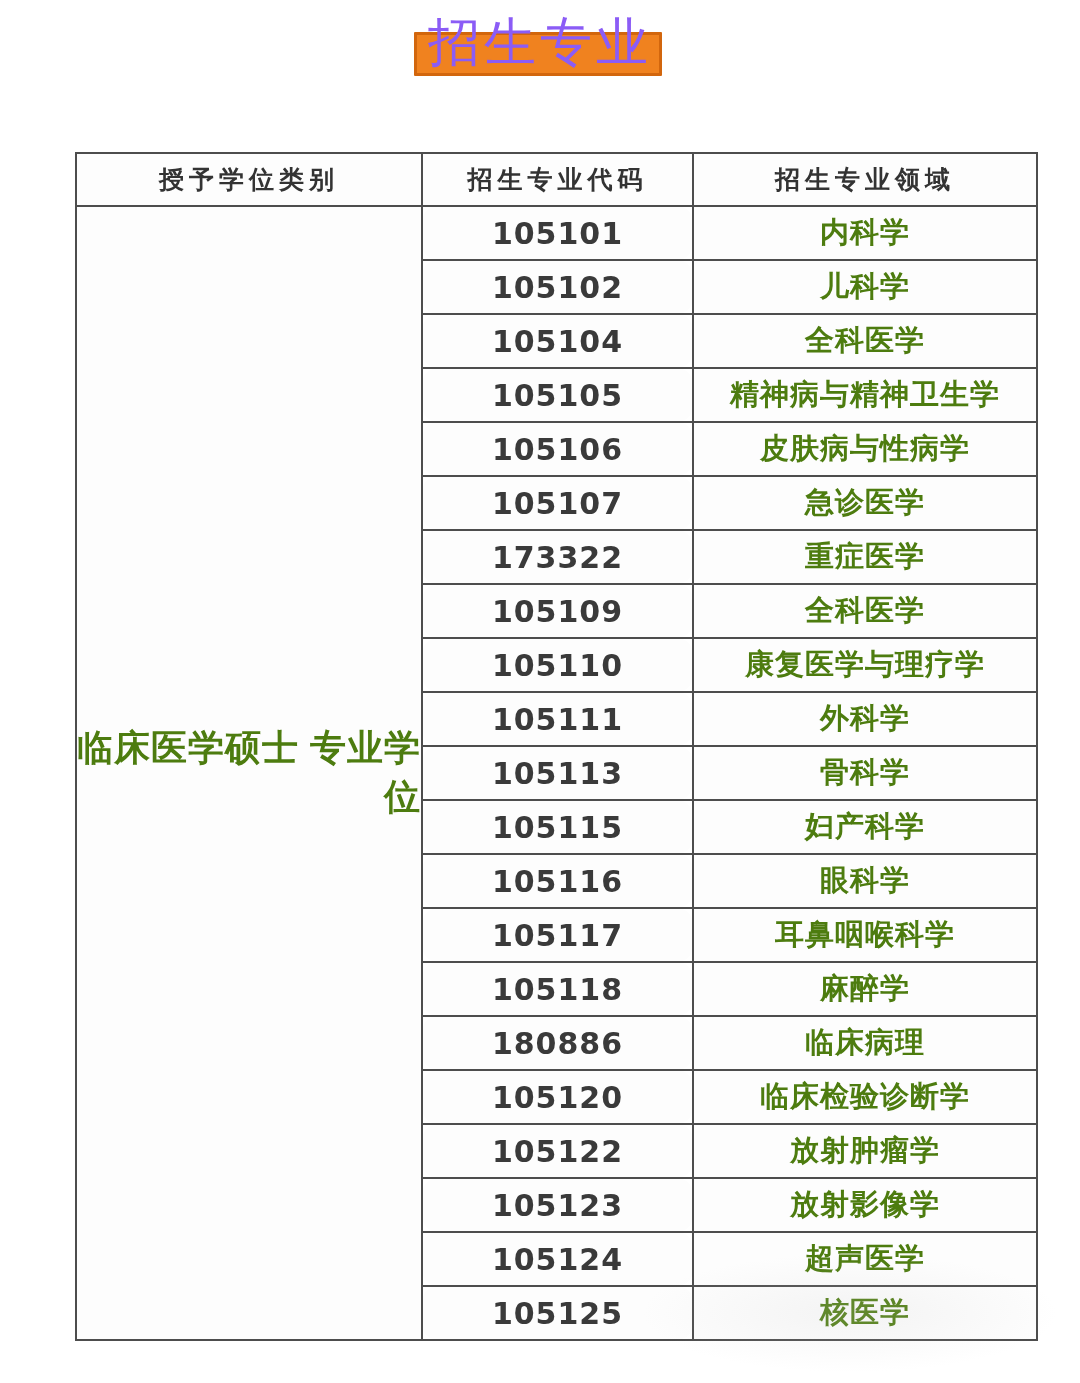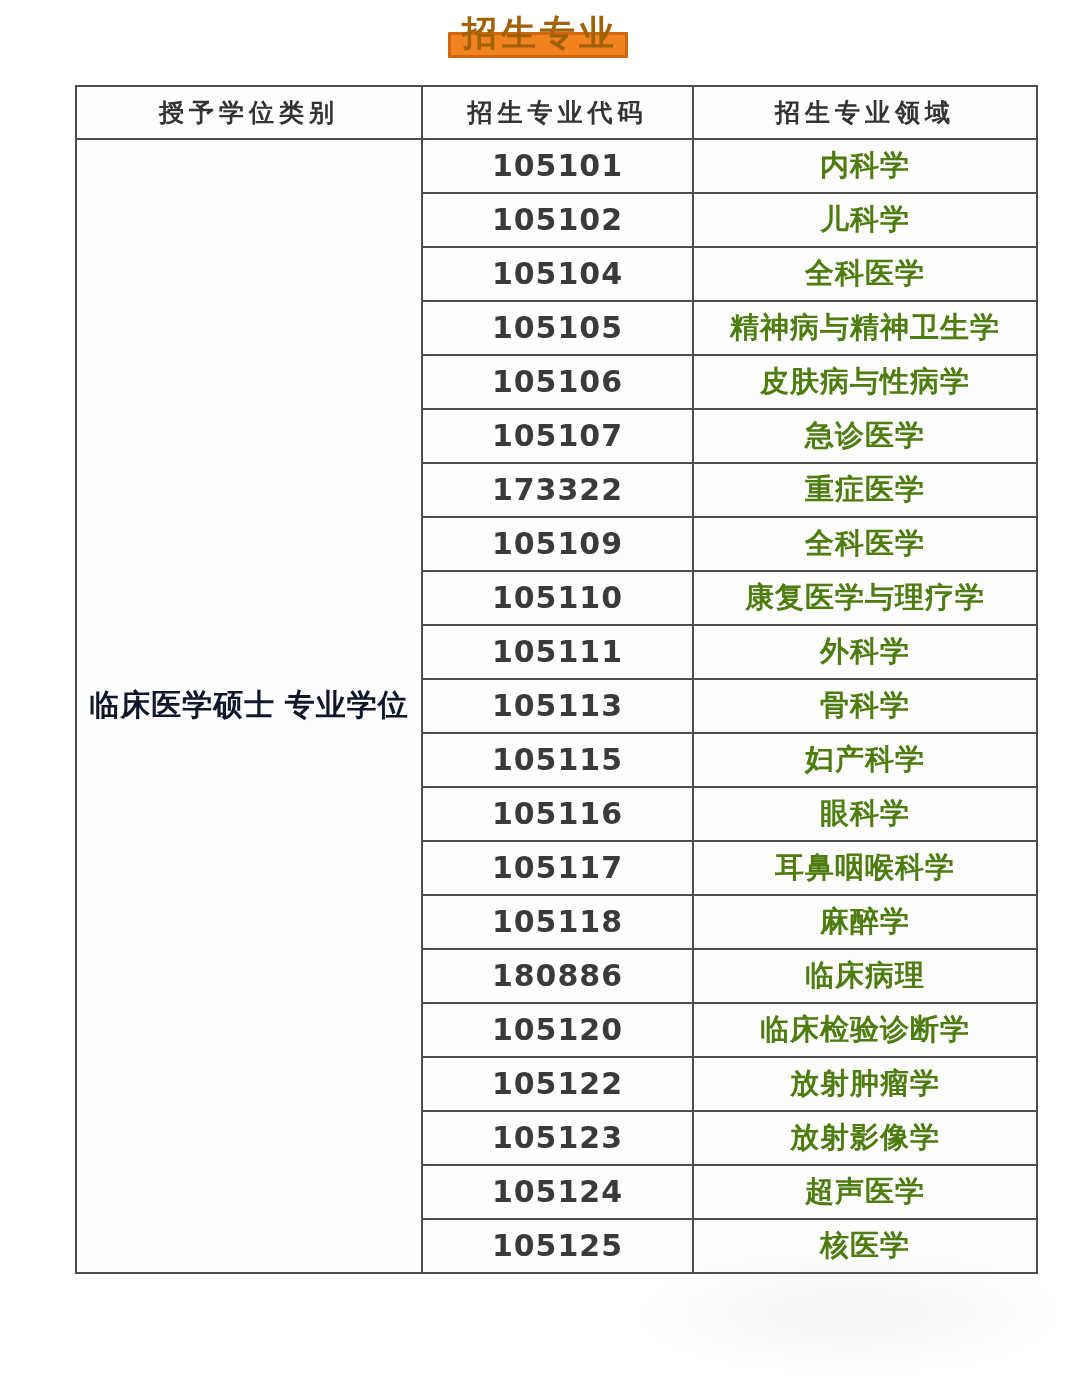--- a/index.html
+++ b/index.html
@@ -23,24 +23,24 @@
     overflow: hidden;
   }
   
   .title-wrap {
     text-align: center;
     padding-top: 14px;
   }
   .title {
     position: relative;
     display: inline-block;
-    font-size: 35px;
+    font-size: 52px;
     line-height: 1.1;
-    font-weight: bold;
-    color: #a16207;
+    font-weight: normal;
+    color: #8b5cf6;
     letter-spacing: 4px;
     padding: 0 6px;
   }
   .title-highlight {
     position: absolute;
     left: -8px;
     right: -4px;
     top: 18px;
     bottom: -5px;
     background: var(--highlight);
@@ -49,21 +49,21 @@
   }
   .title-text {
     position: relative;
     z-index: 1;
   }
   
   table.majors {
     border-collapse: collapse;
     table-layout: fixed;
     margin-left: 75px;
-    margin-top: 32px;
+    margin-top: 81px;
     width: 961px;
   }
   col.c1 { width: 346px; }
   col.c2 { width: 271px; }
   col.c3 { width: 344px; }
   .majors th,
   .majors td {
     border: 2px solid var(--table-border);
     text-align: center;
     vertical-align: middle;
@@ -74,23 +74,24 @@
   }
   .majors th {
     height: 53px;
     font-size: 25px;
     letter-spacing: 5px;
   }
   .majors td {
     height: 54px;
   }
   td.degree-cell {
-    font-size: 30px;
+    font-size: 36px;
     letter-spacing: 1px;
-    color: #0f172a;
+    color: #4d7c0f;
+    text-align: right;
   }
   td.code-cell {
     font-size: 30px;
     letter-spacing: 1px;
     font-family: "DejaVu Sans", "Liberation Sans", sans-serif;
     color: #3A3A3A;
     border-radius: 16px;
   }
   td.field-cell {
     font-size: 29px;

